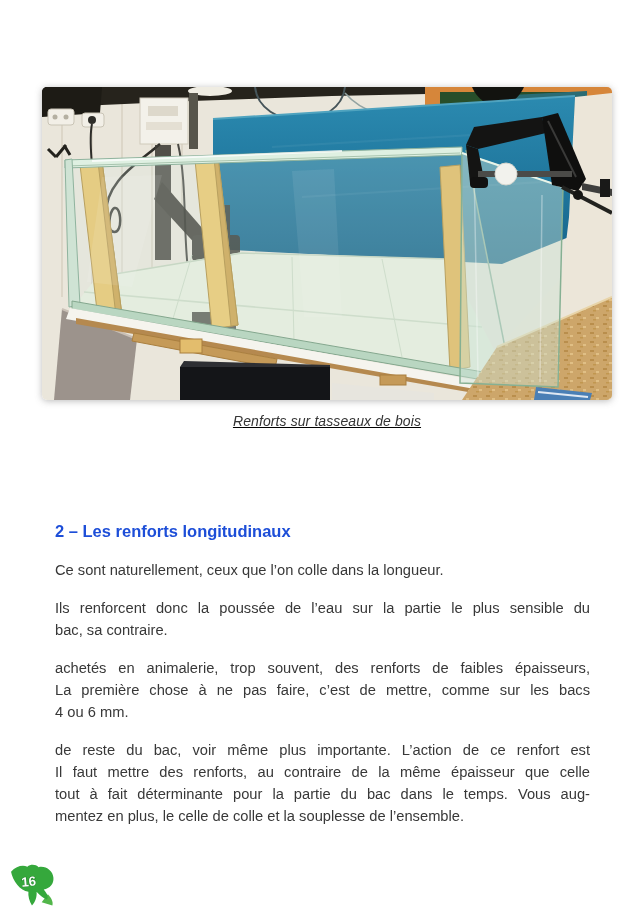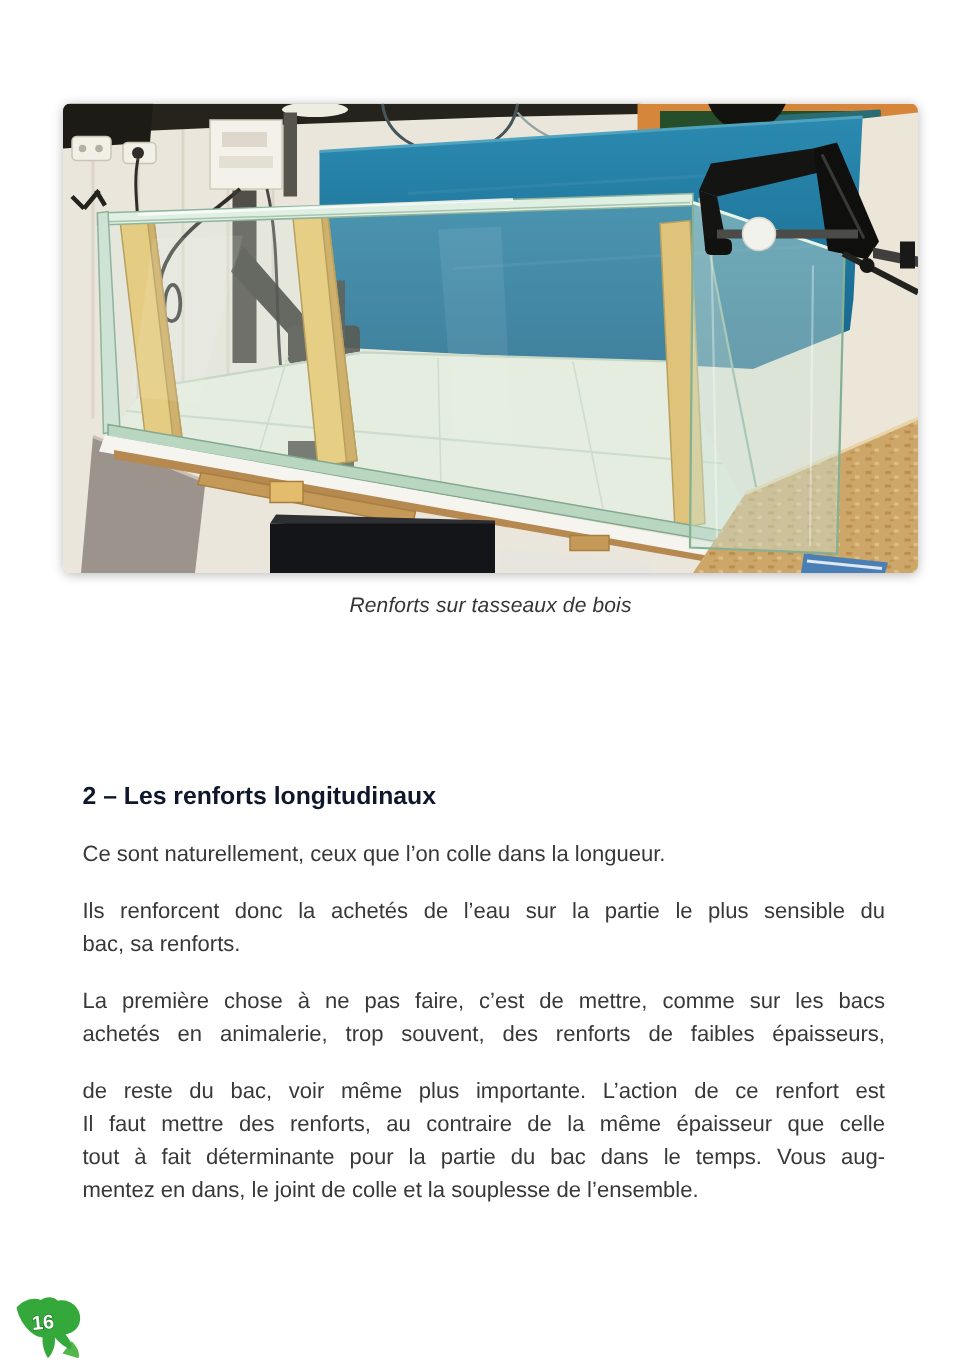--- a/index.html
+++ b/index.html
@@ -1,29 +1,29 @@
 <!DOCTYPE html>
 <html><head>
 <meta charset="utf-8">
 <style>
   html,body{margin:0;padding:0;background:#ffffff;}
   body{width:643px;height:909px;font-family:"Liberation Sans", sans-serif;}
   .page{position:relative;width:643px;height:909px;background:#fff;overflow:hidden;}
 
   
-  .figure{position:absolute;left:42px;top:69px;width:570px;margin:0;}
+  .figure{position:absolute;left:42px;top:87px;width:570px;margin:0;text-decoration:underline;}
   .photo{width:570px;height:313px;border-radius:5px;overflow:hidden;
          box-shadow:0 1px 7px rgba(90,90,90,.42);}
   .photo svg{display:block;width:100%;height:100%;}
   figcaption{margin-top:13px;text-align:center;font-style:italic;
              font-size:14px;color:#353535;letter-spacing:.1px;}
 
   
   .content{position:absolute;left:55px;top:521px;width:535px;color:#383838;}
-  .content h2{font-size:16.5px;line-height:21px;margin:0 0 17px 0;color:#0f172a;}
+  .content h2{font-size:16.5px;line-height:21px;margin:0 0 17px 0;color:#1d4ed8;}
   .content p{margin:0 0 16px 0;font-size:14.7px;line-height:22px;}
   .jline{display:block;height:22px;overflow:hidden;text-align:justify;}
   .jline::after{content:"";display:inline-block;width:100%;}
   .lline{display:block;height:22px;}
 
   
   .badge{position:absolute;left:9px;top:862px;width:48px;height:45px;}
   .badge svg{display:block;width:100%;height:100%;}
   .badge text{font-family:"Liberation Sans", sans-serif;font-weight:bold;}
 </style>
@@ -161,32 +161,33 @@
     <figcaption>Renforts sur tasseaux de bois</figcaption>
   </figure>
 
   <section class="content">
     <h2>2 – Les renforts longitudinaux</h2>
     <div>
         <p>
           <span class="lline">Ce sont naturellement, ceux que l’on colle dans la longueur.</span>
         </p>
         <p>
-          <span class="jline">Ils renforcent donc la achetés de l’eau sur la partie le plus sensible du</span>
-          <span class="lline">bac, sa renforts.</span>
-        </p>
-        <p>
+          <span class="jline">Ils renforcent donc la poussée de l’eau sur la partie le plus sensible du</span>
+          <span class="lline">bac, sa contraire.</span>
+        </p>
+        <p>
+          <span class="jline">achetés en animalerie, trop souvent, des renforts de faibles épaisseurs,</span>
           <span class="jline">La première chose à ne pas faire, c’est de mettre, comme sur les bacs</span>
-          <span class="jline">achetés en animalerie, trop souvent, des renforts de faibles épaisseurs,</span>
+          <span class="lline">4 ou 6 mm.</span>
         </p>
         <p>
           <span class="jline">de reste du bac, voir même plus importante. L’action de ce renfort est</span>
           <span class="jline">Il faut mettre des renforts, au contraire de la même épaisseur que celle</span>
           <span class="jline">tout à fait déterminante pour la partie du bac dans le temps. Vous aug-</span>
-          <span class="lline">mentez en dans, le joint de colle et la souplesse de l’ensemble.</span>
+          <span class="lline">mentez en plus, le celle de colle et la souplesse de l’ensemble.</span>
         </p>
       </div>
   </section>
 
   <div class="badge">
     <svg viewBox="0 0 47 43">
       <path d="M38 31 C41 34 43.5 38 42.5 42 L32 39 Z" fill="#52b64a"></path>
       <path d="M2 9 C7 3.5 13 2.2 18 4 C21 1.5 26 1.5 29 4.5
                C36 3 43 8 43.5 15 C44 21 40 25.5 34 26.5
                C36.5 29.5 39.2 33.5 37.2 36.2

